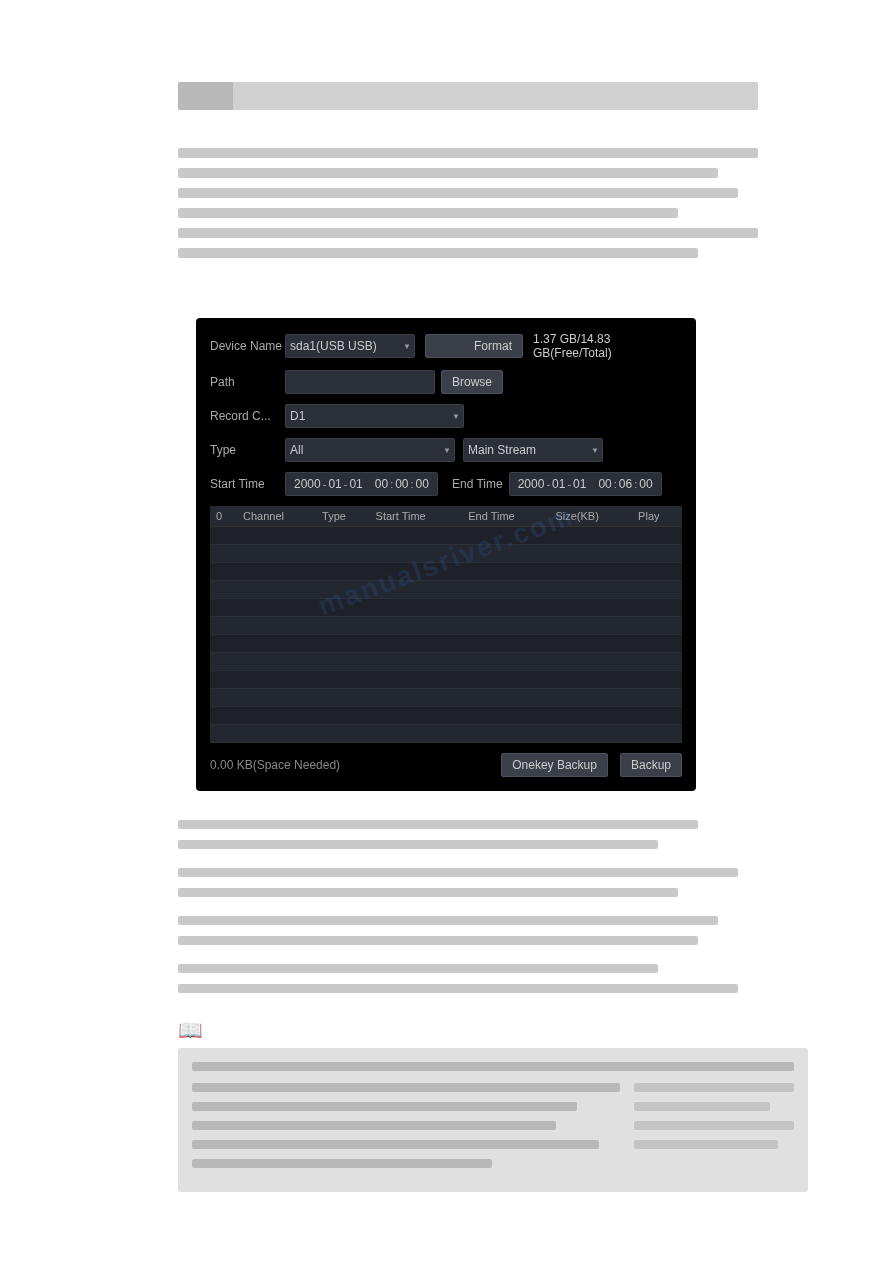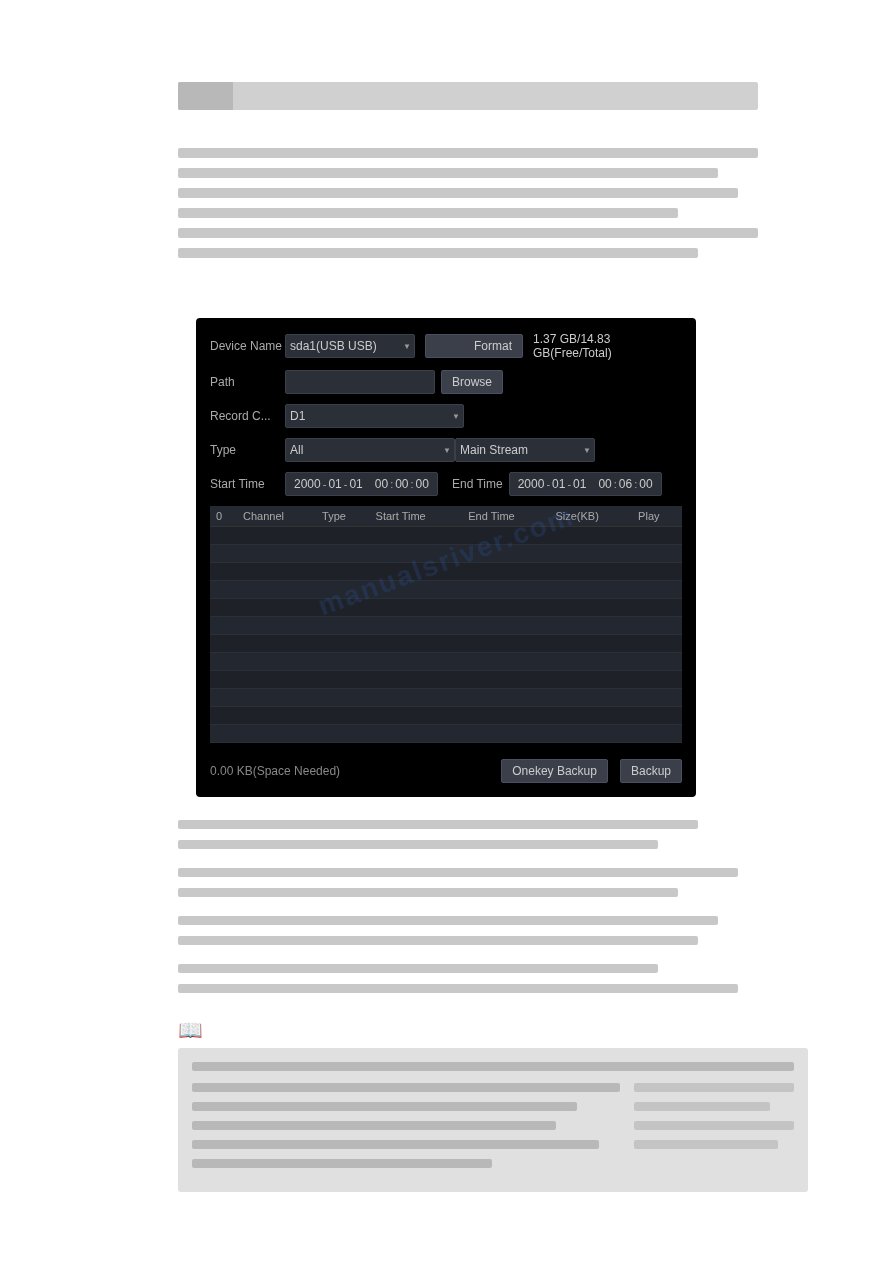--- a/index.html
+++ b/index.html
@@ -167,21 +167,21 @@
     }
     .data-table tr:nth-child(odd) td {
       background: #1e2228;
     }
 
     
     .panel-footer {
       display: flex;
       align-items: center;
       justify-content: space-between;
-      margin-top: 16px;
+      margin-top: 10px;
       font-size: 12px;
       color: #888;
     }
 
     
     .watermark {
       position: absolute;
       top: 326px;
       left: 196px;
       width: 500px;
@@ -273,21 +273,21 @@
     </div>
   </div>
 
   <div class="panel-row">
     <span class="panel-label">Type</span>
     <div class="select-wrap">
       <select class="panel-select" style="width:170px;">
         <option>All</option>
       </select>
     </div>
-    <div class="select-wrap" style="">
+    <div class="select-wrap" style="margin-left:8px;">
       <select class="panel-select" style="width:140px;">
         <option>Main Stream</option>
       </select>
     </div>
   </div>
 
   <div class="panel-row">
     <span class="panel-label">Start Time</span>
     <div class="time-input">
       <span>2000</span>

